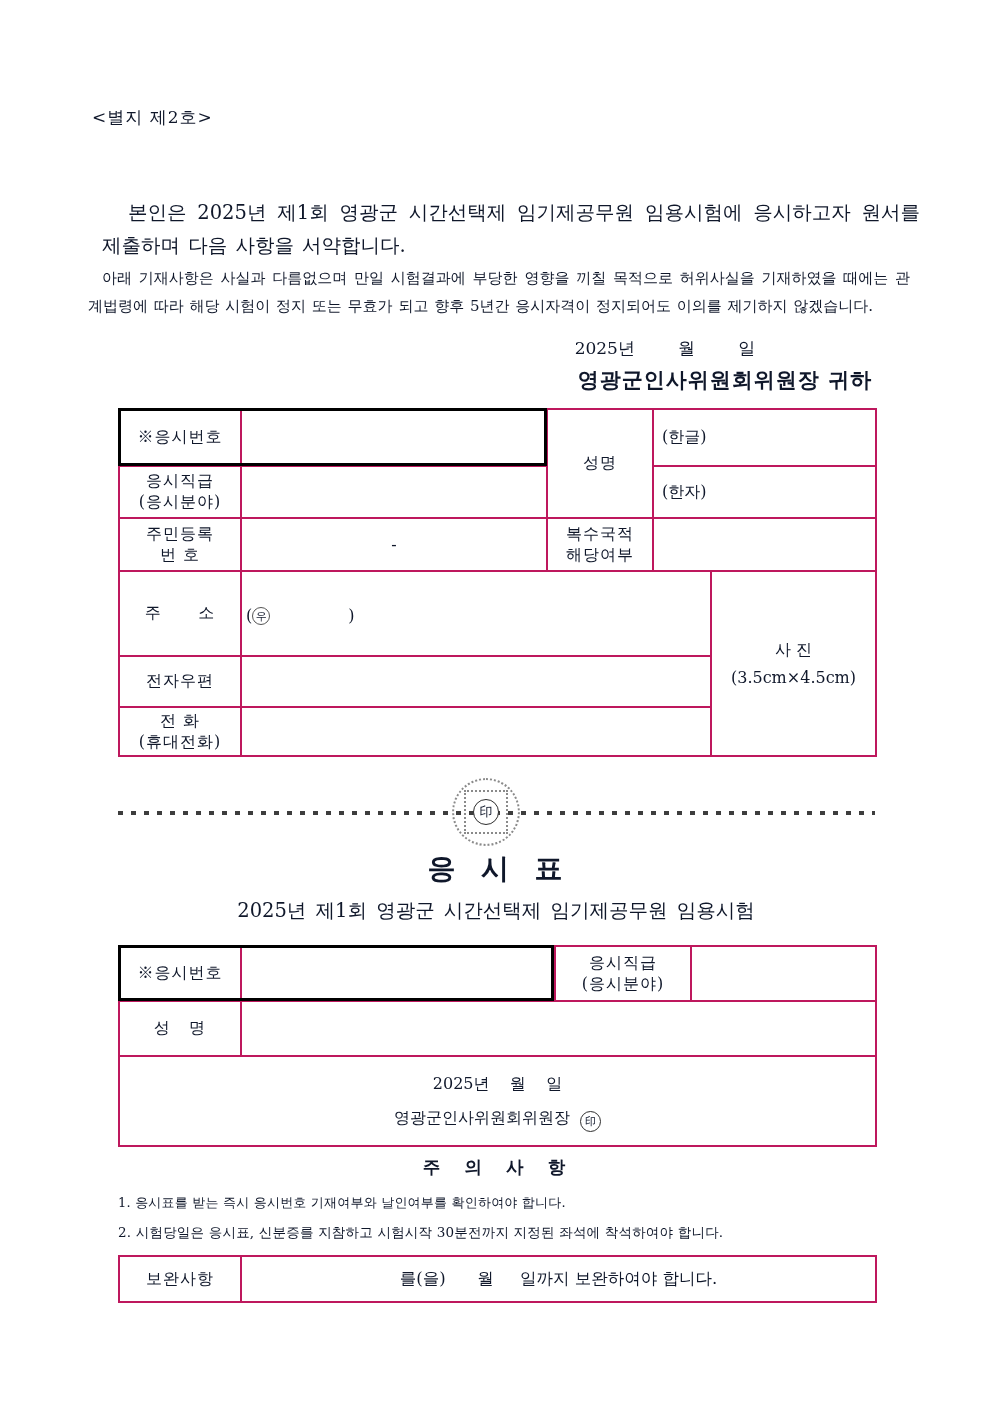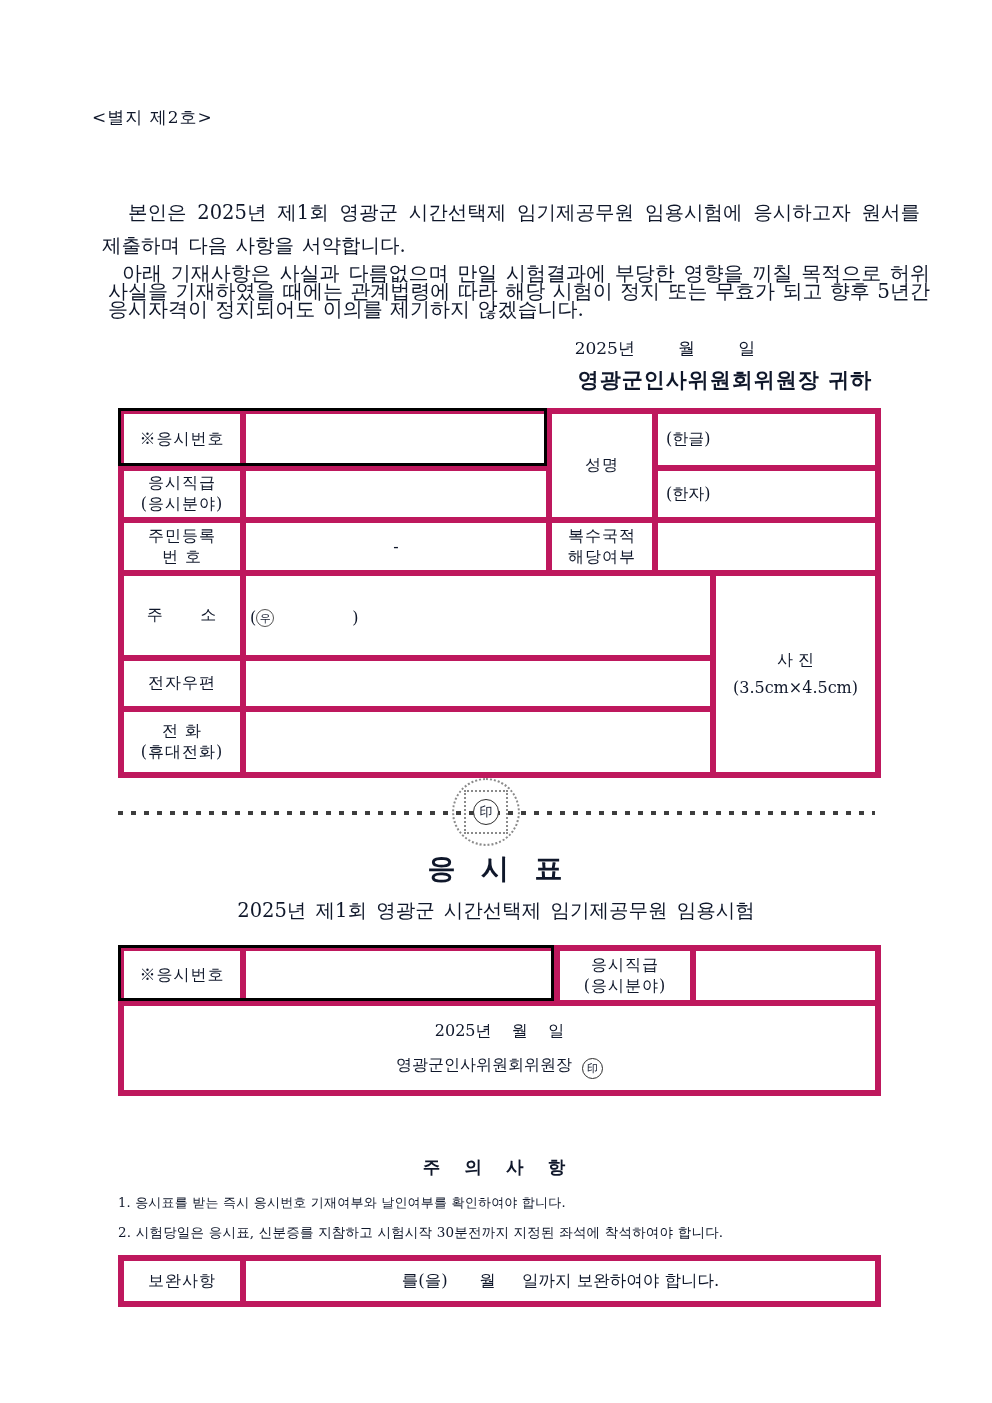--- a/index.html
+++ b/index.html
@@ -10,32 +10,32 @@
     font-family:"DejaVu Serif","Liberation Serif",serif;
     overflow:hidden;
   }
   .abs { position:absolute; }
   .pre { white-space:pre; }
   .ml  { white-space:pre-line; }
 
   .form-label { left:92px; top:106px; font-size:17px; letter-spacing:1px; }
   .title-main { left:0; right:0; top:142px; text-align:center; font-size:30px; font-weight:bold; letter-spacing:3px; }
   .pledge { left:102px; top:196px; width:818px; font-size:19.5px; font-weight:normal; line-height:33px; text-align:justify; text-indent:26px; word-spacing:2px; }
-  .disclaimer { left:108px; top:264px; width:822px; font-size:20px; line-height:18px; text-align:justify; text-indent:14px; word-spacing:1px; }
+  .disclaimer { left:88px; top:264px; width:822px; font-size:15px; line-height:28px; text-align:justify; text-indent:14px; word-spacing:1px; }
   .date1 { left:460px; top:337px; width:410px; text-align:center; font-size:17px; }
   .addressee { left:560px; top:366px; width:330px; text-align:center; font-size:21px; font-weight:bold; letter-spacing:1px; }
 
   table.frm { border-collapse:collapse; table-layout:fixed; }
-  table.frm td { border:6px solid #be185d; font-size:16px; vertical-align:middle; overflow:hidden; }
+  table.frm td { border:2px solid #be185d; font-size:16px; vertical-align:middle; overflow:hidden; }
   td.lbl { text-align:center; letter-spacing:1px; }
   td.val { text-align:center; }
 
   .t1 { left:118px; top:408px; }
   .t1 tr.r1 { height:57px; } .t1 tr.r2 { height:52px; } .t1 tr.r3 { height:53px; }
-  .t1 tr.r4 { height:85px; } .t1 tr.r5 { height:51px; } .t1 tr.r6 { height:66px; }
+  .t1 tr.r4 { height:85px; } .t1 tr.r5 { height:51px; } .t1 tr.r6 { height:49px; }
   .thickbox { left:118px; top:408px; width:429px; height:58px; border:3px solid #000; pointer-events:none; }
   td.hang { text-align:left; padding-left:8px; }
   td.addr { vertical-align:top; text-align:left; padding:4px 0 0 4px; font-size:16px; }
   .postal-circle { display:inline-block; width:18px; height:18px; border:1px solid #555; border-radius:50%; text-align:center; line-height:18px; font-size:11px; vertical-align:1px; }
   .postal-gap { display:inline-block; width:78px; }
   td.photo { text-align:center; font-size:16px; line-height:28px; }
 
   .sep-line { left:118px; top:811px; width:757px; height:4px;
     background:repeating-linear-gradient(90deg,#3d3d3d 0 5px,transparent 5px 13px); }
   .stamp-outer { left:452px; top:778px; width:68px; height:68px; border:2px dotted #8a8a8a; border-radius:50%; background:transparent; }
@@ -142,20 +142,24 @@
         <col style="width:185px">
     </colgroup>
     <tbody>
         <tr class="r1">
       <td class="lbl">※응시번호</td>
       <td class="val"></td>
       <td class="lbl ml">응시직급
 (응시분야)</td>
       <td class="val"></td>
     </tr>
+    <tr class="r2">
+      <td class="lbl pre">성   명</td>
+      <td class="val" colspan="3"></td>
+    </tr>
     <tr class="r3">
       <td class="issue" colspan="4">
         <div class="pre">2025년    월    일</div>
         <div><span>영광군인사위원회위원장</span><span class="chair-stamp">印</span></div>
       </td>
     </tr>
   </tbody>
     </table>
   <div class="abs thickbox2"></div>
 

